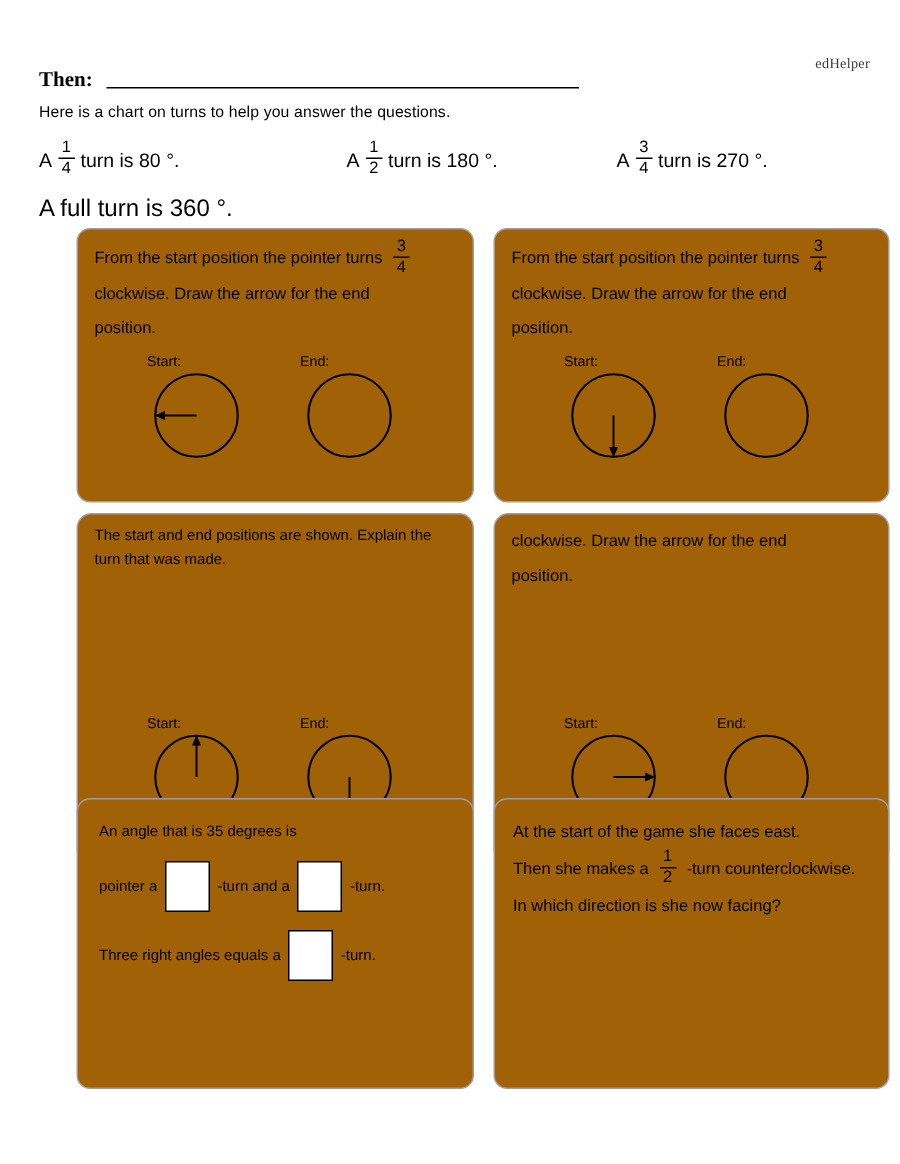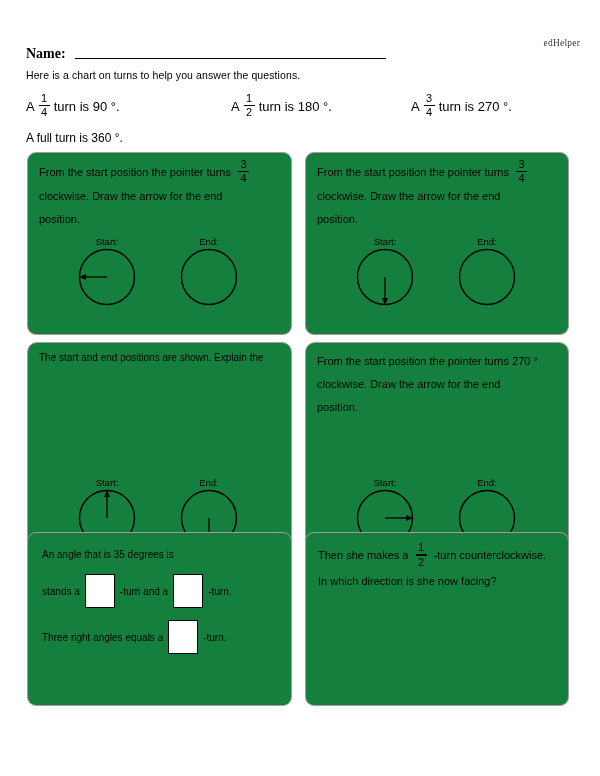--- a/index.html
+++ b/index.html
@@ -73,21 +73,21 @@
     white-space: nowrap;
   }
   .fact.f0 { left: 0px; }
   .fact.f1 { left: 205px; }
   .fact.f2 { left: 385px; }
 
   #full-turn {
     position: absolute;
     left: 26px;
     top: 131px;
-    font-size: 12px;
+    font-size: 16px;
     white-space: nowrap;
   }
 
   
   .frac {
     display: inline-flex;
     flex-direction: column;
     align-items: center;
     justify-content: center;
     vertical-align: middle;
@@ -119,27 +119,28 @@
     left: 27px;
     top: 152px;
     width: 542px;
     height: 554px;
   }
   .pbox {
     position: absolute;
     box-sizing: border-box;
     border: 1.4px solid #a49c9c;
     border-radius: 9px;
-    background: #15803d;
+    background: #a16207;
+    margin-left: 24px;
   }
   .pbox.c0 { left: 0px;   width: 265px; }
   .pbox.c1 { left: 278px; width: 264px; }
   .pbox.r0 { top: 0px;   height: 183px; }
   .pbox.r1 { top: 190px; height: 234px; border-radius: 10px; }
-  .pbox.r2 { top: 380px; height: 174px; text-decoration: underline; }
+  .pbox.r2 { top: 380px; height: 194px; text-decoration: underline; }
 
   .ptext {
     position: absolute;
     left: 11px;
     right: 9px;
     top: 7px;
     font-size: 11px;
     line-height: 23px;
   }
   .ptext.small { font-size: 10px; line-height: 16px; }
@@ -149,21 +150,21 @@
   .circles {
     position: absolute;
     left: 0;
     right: 0;
     bottom: 6px;
     height: 92px;
   }
   .cwrap {
     position: absolute;
     width: 66px;
-    text-align: center;
+    text-align: left;
   }
   .cwrap.left  { left: 46px; }
   .cwrap.right { left: 148px; }
   .clabel {
     font-size: 9.5px;
     line-height: 11px;
     margin-bottom: 1px;
     white-space: nowrap;
   }
   .circ {
@@ -209,36 +210,36 @@
     line-height: 24px;
   }
   .story .line { display: block; white-space: nowrap; }
 </style>
 </head>
 <body>
 
 <div id="brand">edHelper</div>
 
 <div id="name-row">
-  <span id="name-label">Name:</span>
+  <span id="name-label">Then:</span>
   <span id="name-line"></span>
 </div>
 
 <div id="intro-line">Here is a chart on turns to help you answer the questions.</div>
 
 <div id="facts">
 
   <div class="fact f0">
     <span>A</span>
     <span class="frac">
       <span class="num">1</span>
       <span class="bar"></span>
       <span class="den">4</span>
     </span>
-    <span>turn is 90 °.</span>
+    <span>turn is 80 °.</span>
   </div>
 
   <div class="fact f1">
     <span>A</span>
     <span class="frac">
       <span class="num">1</span>
       <span class="bar"></span>
       <span class="den">2</span>
     </span>
     <span>turn is 180 °.</span>
@@ -330,20 +331,21 @@
             <circle cx="29" cy="29" r="27.5" fill="none" stroke="#000" stroke-width="1.4"></circle>
           </svg>
         </div>
       </div>
     </div>
   </div>
 
   <div class="pbox c0 r1">
     <div class="ptext small">
       <span class="line">The start and end positions are shown. Explain the</span>
+      <span class="line">turn that was made.</span>
     </div>
     <div class="circles">
       <div class="cwrap left">
         <div class="clabel">Start:</div>
         <div class="circ">
           <svg width="58" height="58" viewBox="0 0 58 58">
             <circle cx="29" cy="29" r="27.5" fill="none" stroke="#000" stroke-width="1.4"></circle>
             <g>
               <line x1="29" y1="29" x2="29" y2="4.5" stroke="#000" stroke-width="1.3"></line>
               <polygon points="29,1 26,8 32,8" fill="#000"></polygon>
@@ -361,21 +363,20 @@
               <polygon points="29,57 26,50 32,50" fill="#000"></polygon>
             </g>
           </svg>
         </div>
       </div>
     </div>
   </div>
 
   <div class="pbox c1 r1">
     <div class="ptext">
-      <span class="line">From the start position the pointer turns 270 °</span>
       <span class="line">clockwise. Draw the arrow for the end</span>
       <span class="line">position.</span>
     </div>
     <div class="circles">
       <div class="cwrap left">
         <div class="clabel">Start:</div>
         <div class="circ">
           <svg width="58" height="58" viewBox="0 0 58 58">
             <circle cx="29" cy="29" r="27.5" fill="none" stroke="#000" stroke-width="1.4"></circle>
             <g>
@@ -393,36 +394,37 @@
           </svg>
         </div>
       </div>
     </div>
   </div>
 
   <div class="pbox c0 r2">
     <div class="qbody">
       <div class="qline l0">An angle that is 35 degrees is</div>
       <div class="qline l1">
-        <span>stands a</span>
+        <span>pointer a</span>
         <span class="ansbox"></span>
         <span>-turn and a</span>
         <span class="ansbox"></span>
         <span>-turn.</span>
       </div>
       <div class="qline">
         <span>Three right angles equals a</span>
         <span class="ansbox"></span>
         <span>-turn.</span>
       </div>
     </div>
   </div>
 
   <div class="pbox c1 r2">
     <div class="story">
+      <span class="line">At the start of the game she faces east.</span>
       <span class="line">
         <span>Then she makes a</span>
         <span class="frac">
           <span class="num">1</span>
           <span class="bar"></span>
           <span class="den">2</span>
         </span>
         <span>-turn counterclockwise.</span>
       </span>
       <span class="line">In which direction is she now facing?</span>

